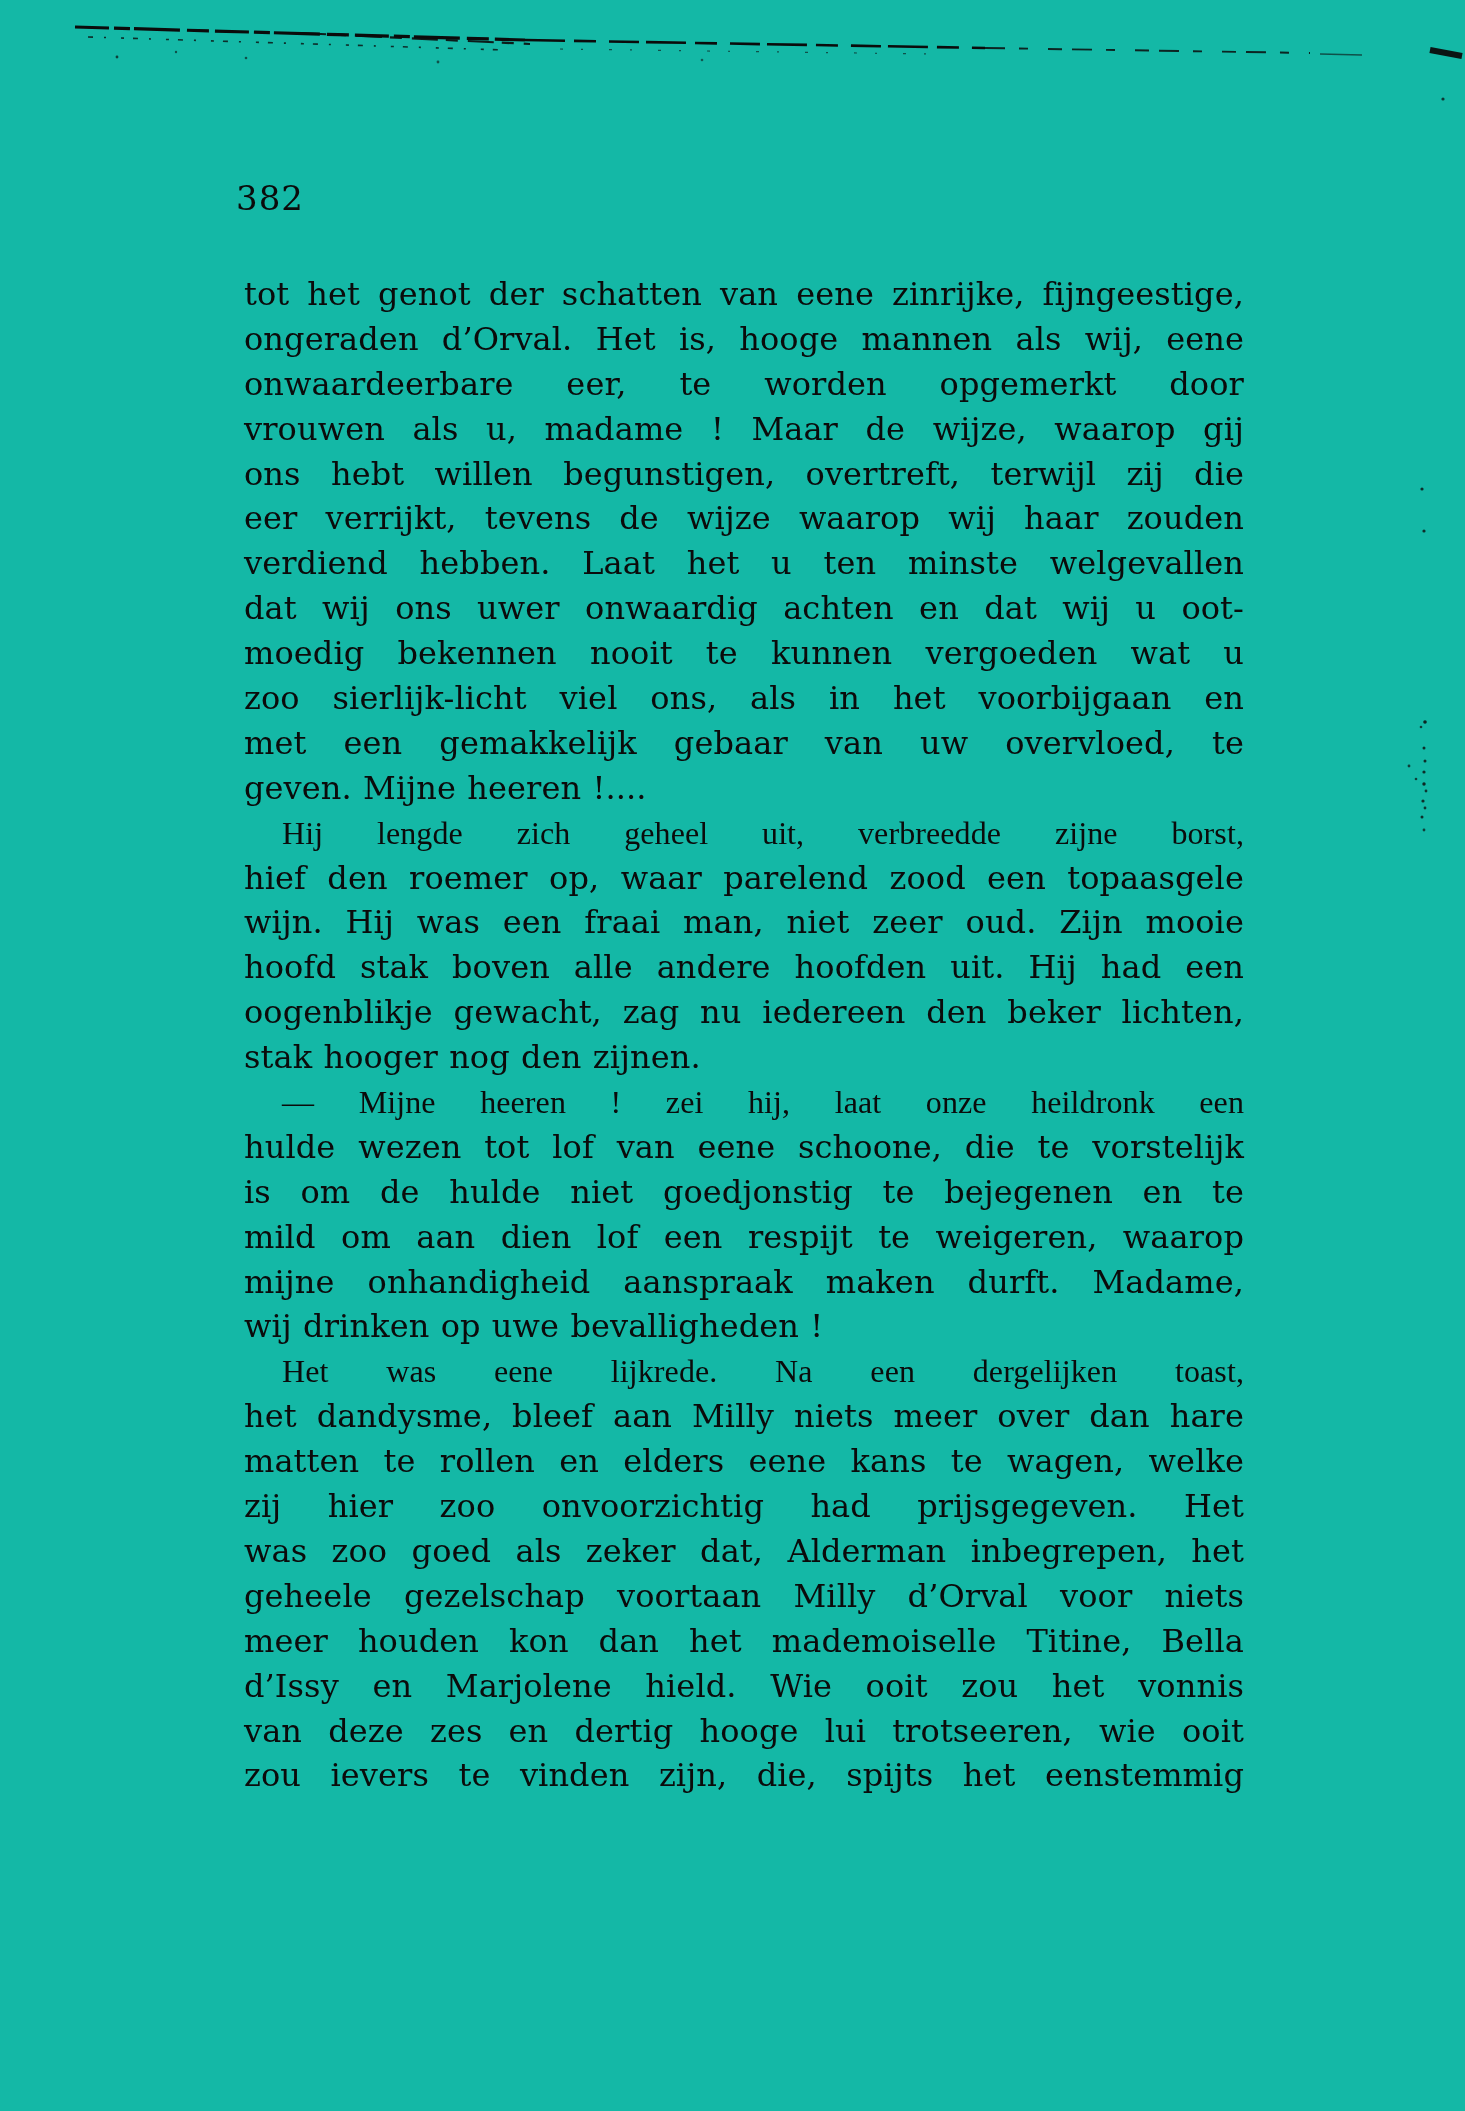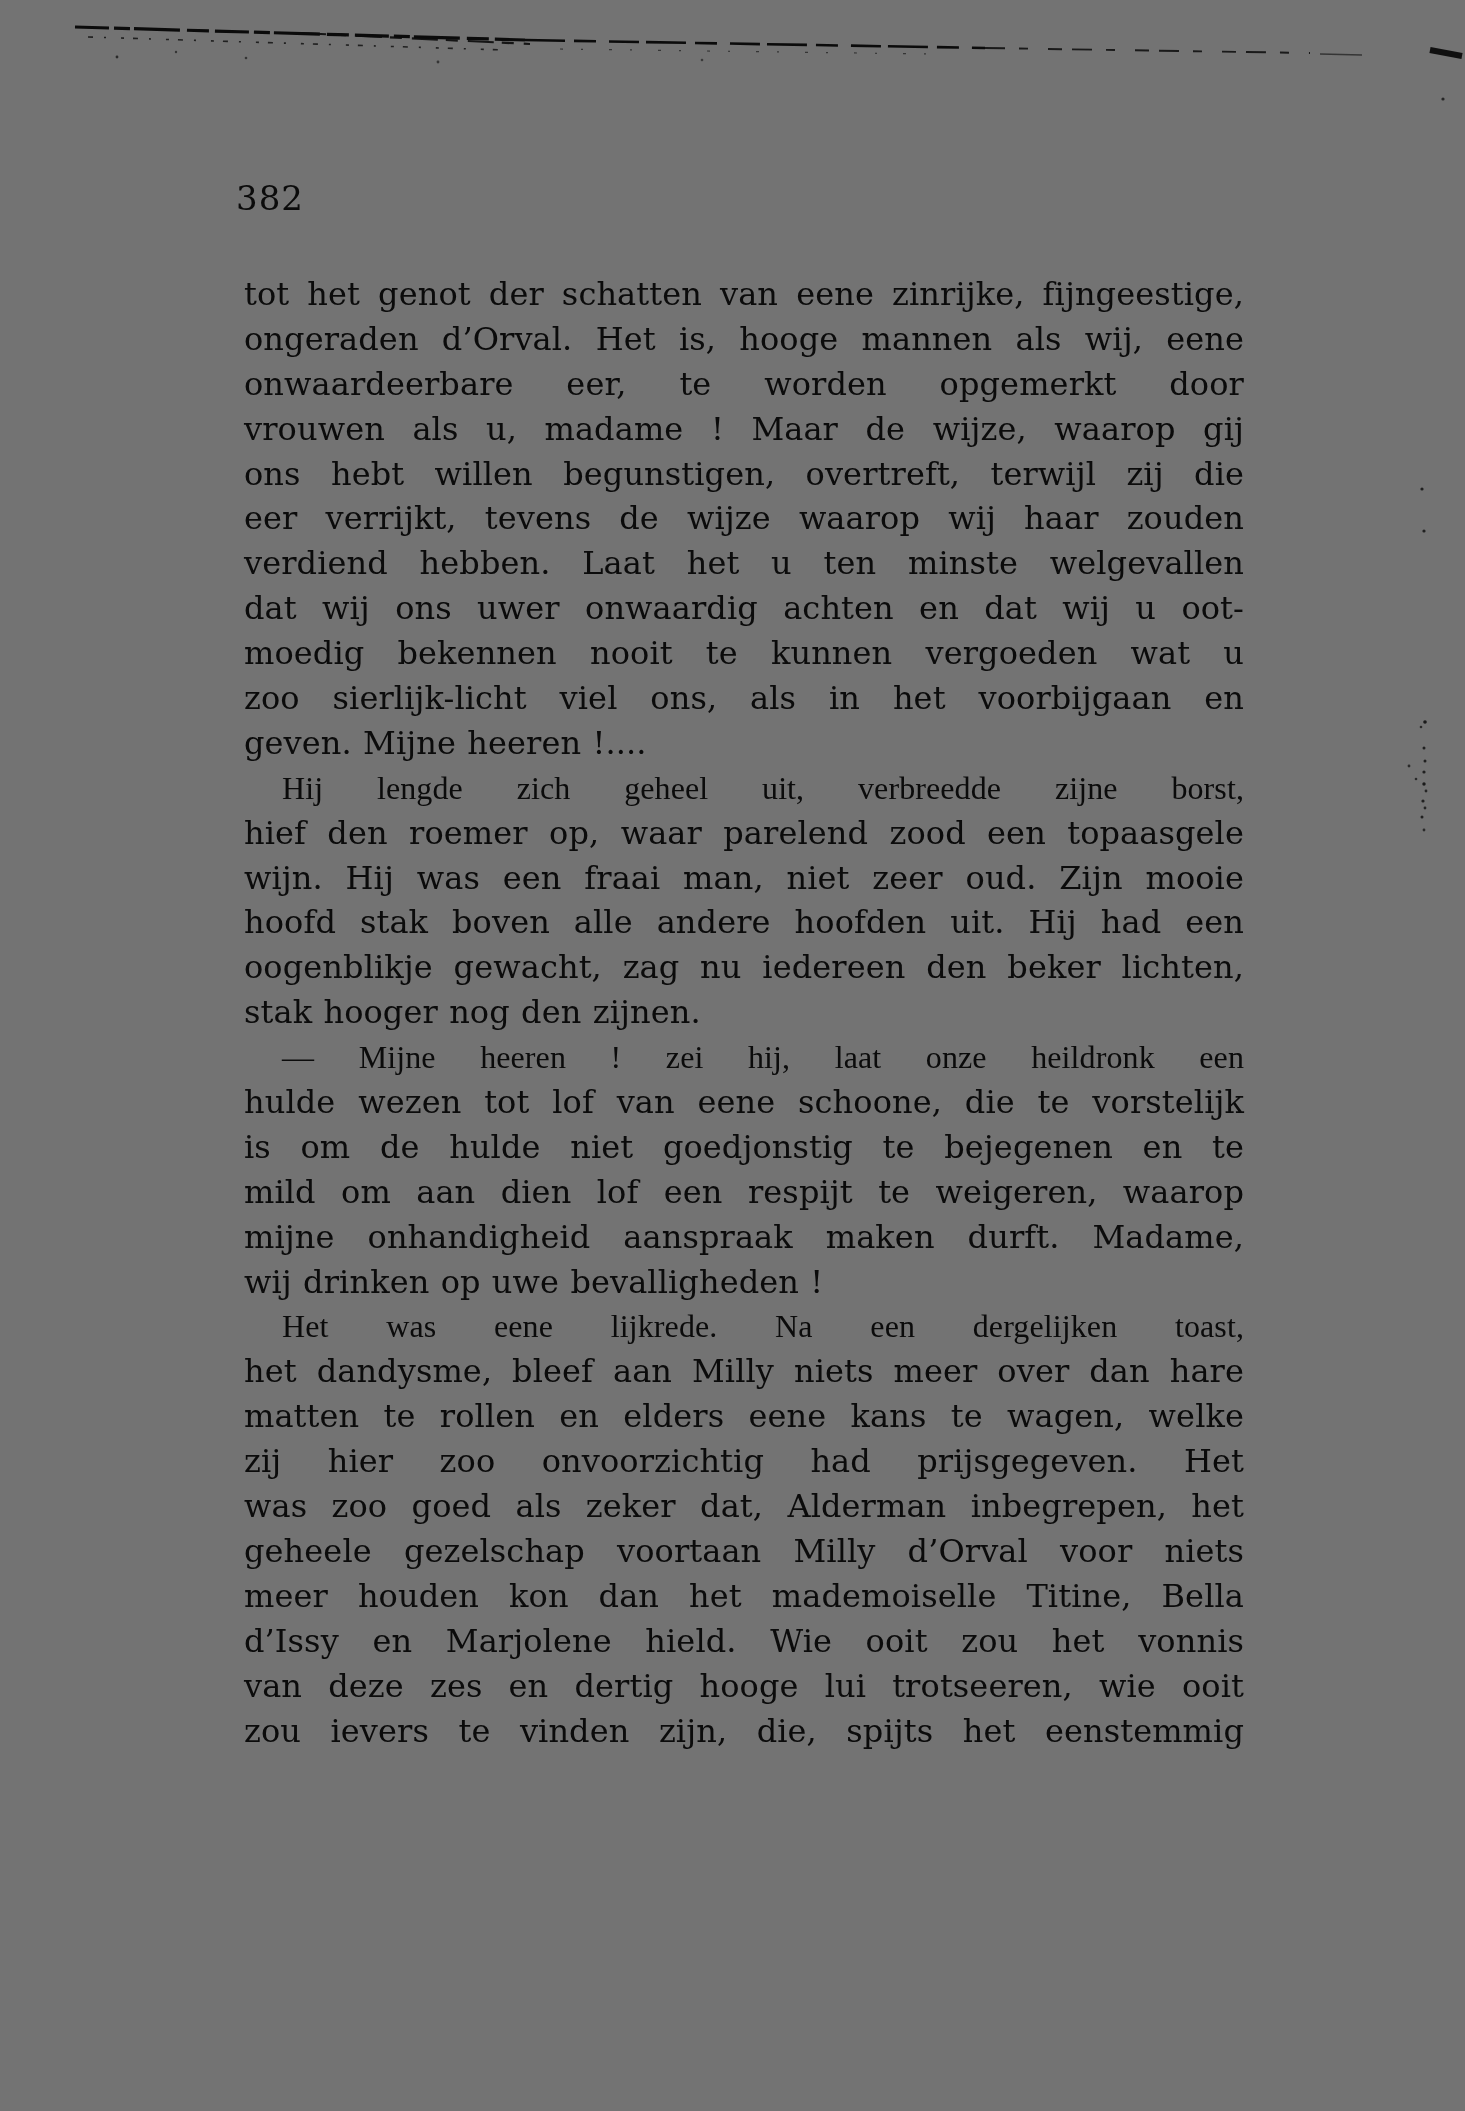--- a/index.html
+++ b/index.html
@@ -6,21 +6,21 @@
   body {
     width: 1465px; height: 2111px;
     background: #ffffff;
     font-family: "DejaVu Serif", "Liberation Serif", serif;
     color: #0b0b0b;
   }
   .page {
     position: relative;
     width: 1465px; height: 2111px;
     overflow: hidden;
-    background: #737373;
+    background: #14b8a6;
   }
   .artifacts {
     position: absolute; top: 0; left: 0;
     width: 1465px; height: 2111px;
     pointer-events: none;
   }
   .pagenum {
     position: absolute;
     top: 178px; left: 236px;
     font-size: 34px;
@@ -98,20 +98,21 @@
         <div class="line"><span>tot het genot der schatten van eene zinrijke, fijngeestige,</span></div>
         <div class="line"><span>ongeraden </span><span class="it">d’Orval.</span><span> Het is, hooge mannen als wij, eene</span></div>
         <div class="line"><span>onwaardeerbare eer, te worden opgemerkt door</span></div>
         <div class="line"><span>vrouwen als u, madame ! Maar de wijze, waarop gij</span></div>
         <div class="line"><span>ons hebt willen begunstigen, overtreft, terwijl zij die</span></div>
         <div class="line"><span>eer verrijkt, tevens de wijze waarop wij haar zouden</span></div>
         <div class="line"><span>verdiend hebben. Laat het u ten minste welgevallen</span></div>
         <div class="line"><span>dat wij ons uwer onwaardig achten en dat wij u oot-</span></div>
         <div class="line"><span>moedig bekennen nooit te kunnen vergoeden wat u</span></div>
         <div class="line"><span>zoo sierlijk-licht viel ons, als in het voorbijgaan en</span></div>
+        <div class="line"><span>met een gemakkelijk gebaar van uw overvloed, te</span></div>
         <div class="line last"><span>geven. Mijne heeren !....</span></div>
       </div>
       <div class="para indent">
         <div class="line"><span>Hij lengde zich geheel uit, verbreedde zijne borst,</span></div>
         <div class="line"><span>hief den roemer op, waar parelend zood een topaasgele</span></div>
         <div class="line"><span>wijn. Hij was een fraai man, niet zeer oud. Zijn mooie</span></div>
         <div class="line"><span>hoofd stak boven alle andere hoofden uit. Hij had een</span></div>
         <div class="line"><span>oogenblikje gewacht, zag nu iedereen den beker lichten,</span></div>
         <div class="line last"><span>stak hooger nog den zijnen.</span></div>
       </div>

